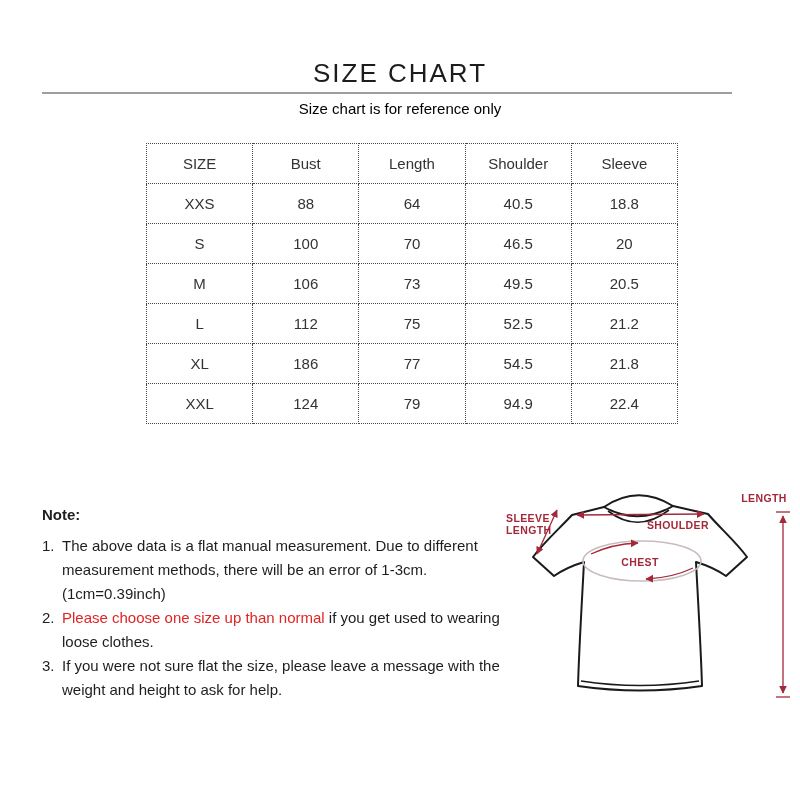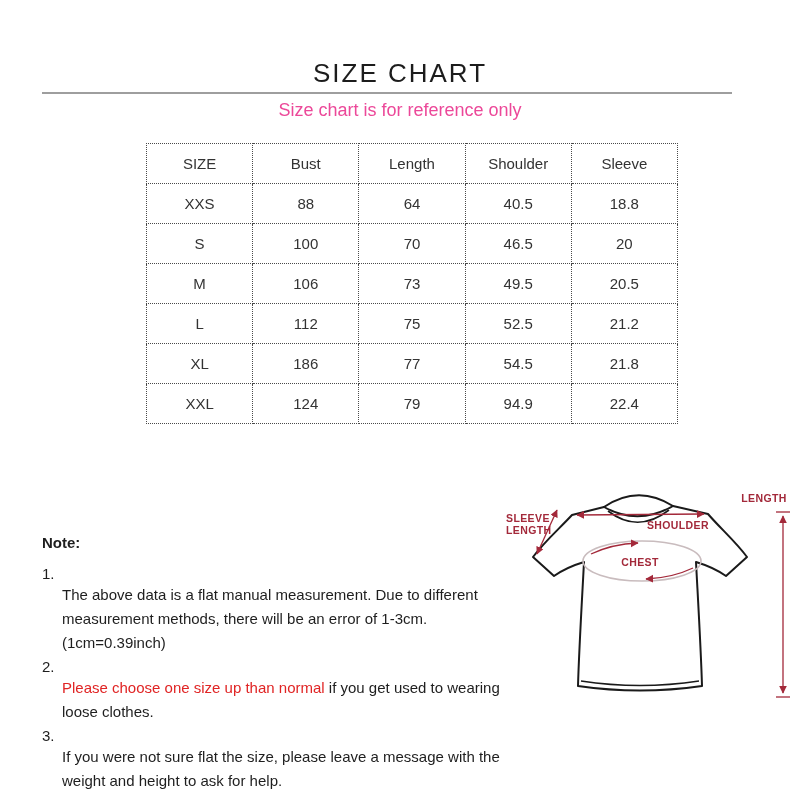--- a/index.html
+++ b/index.html
@@ -26,22 +26,22 @@
   .divider {
     position: absolute;
     top: 92px; left: 42px;
     width: 690px; height: 2px;
     background: #9e9e9e;
   }
   .subtitle {
     position: absolute;
     top: 100px; left: 0; width: 100%;
     text-align: center;
-    font-size: 18px;
-    color: #ec4899;
+    font-size: 15px;
+    color: #000000;
   }
 
   
   table.size-table {
     position: absolute;
     top: 143px; left: 146px;
     width: 532px;
     border-collapse: collapse;
     table-layout: fixed;
   }
@@ -51,36 +51,36 @@
     text-align: center;
     vertical-align: middle;
     font-size: 15px;
     font-weight: 400;
     color: #333333;
   }
 
   
   .note {
     position: absolute;
-    top: 534px; left: 42px;
+    top: 506px; left: 42px;
     width: 488px;
     font-size: 15px;
     color: #1e1e1e;
   }
   .note-heading {
     font-weight: 700;
     font-size: 15px;
     margin-bottom: 11px;
   }
   .note-item {
     display: flex;
     line-height: 24px;
   }
   .note-item .num { width: 20px; flex: 0 0 20px; }
-  .note-item .txt { flex: 1; margin-top: 21px; }
+  .note-item .txt { flex: 1; }
   .note-red { color: #e02424; }
 
   
   .diagram {
     position: absolute;
     top: 480px; left: 492px;
     width: 308px; height: 235px;
   }
   .diagram svg { display: block; width: 308px; height: 235px; }
   .diag-label {

